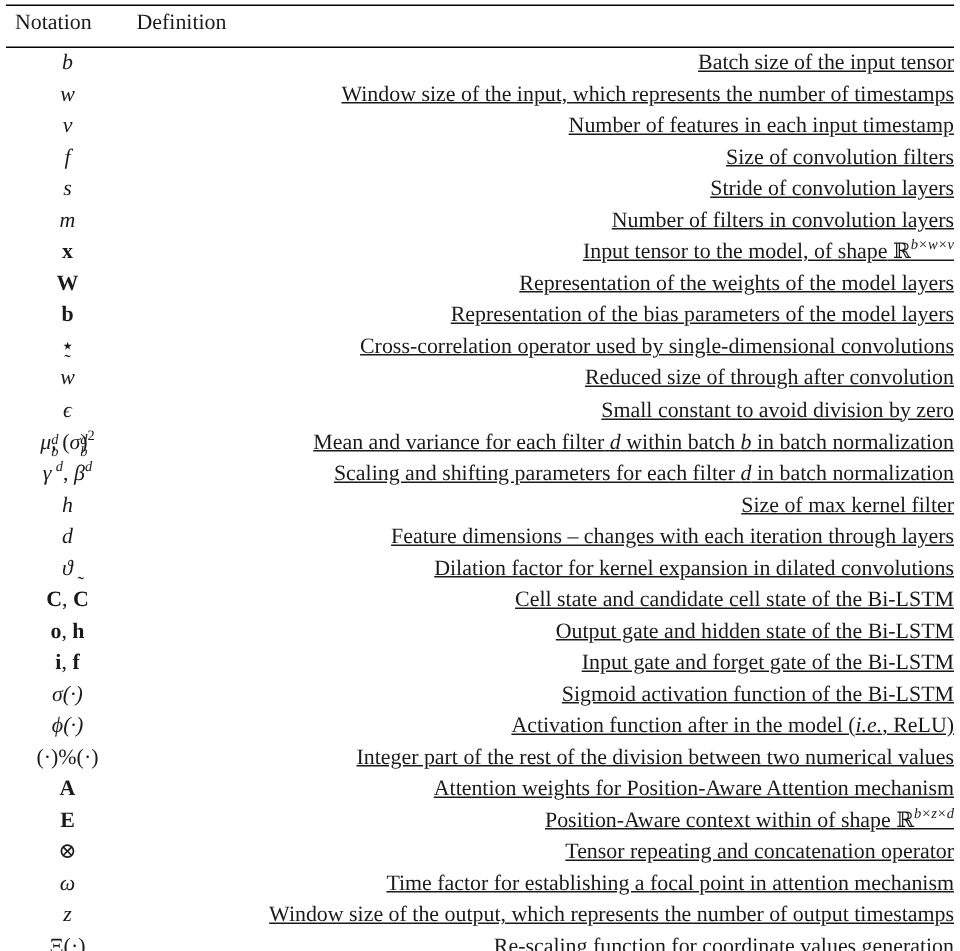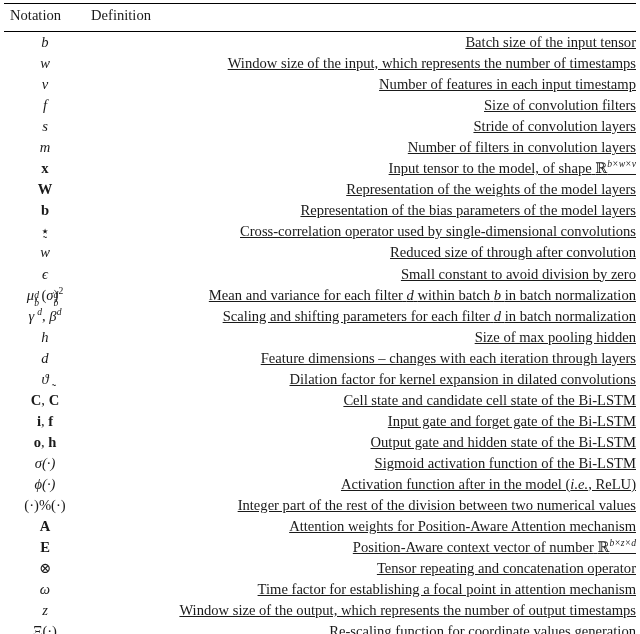--- a/index.html
+++ b/index.html
@@ -205,49 +205,49 @@
         <td class="definition"><span>Mean and variance for each filter</span> <span class="it">d</span> <span>within batch</span> <span class="it">b</span> <span>in batch normalization</span></td>
       </tr>
 
       <tr>
         <td class="notation"><span><span class="it">γ</span> <sup>d</sup><span class="up">,</span>&nbsp;<span class="it">β</span><sup>d</sup></span></td>
         <td class="definition"><span>Scaling and shifting parameters for each filter</span> <span class="it">d</span> <span>in batch normalization</span></td>
       </tr>
 
       <tr>
         <td class="notation"><span class="it">h</span></td>
-        <td class="definition">Size of max pooling hidden</td>
+        <td class="definition">Size of max kernel filter</td>
       </tr>
 
       <tr>
         <td class="notation"><span class="it">d</span></td>
         <td class="definition">Feature dimensions – changes with each iteration through layers</td>
       </tr>
 
       <tr>
         <td class="notation"><span class="it">ϑ</span></td>
         <td class="definition">Dilation factor for kernel expansion in dilated convolutions</td>
       </tr>
 
       <tr>
         <td class="notation"><span class="bold">C</span><span class="up">,</span>&nbsp;<span class="tilde-wrap"><span class="tl">˜</span><span class="bold">C</span></span></td>
         <td class="definition">Cell state and candidate cell state of the Bi-LSTM</td>
       </tr>
 
       <tr>
+        <td class="notation"><span class="bold">o</span><span class="up">,</span>&nbsp;<span class="bold">h</span></td>
+        <td class="definition">Output gate and hidden state of the Bi-LSTM</td>
+      </tr>
+
+      <tr>
         <td class="notation"><span class="bold">i</span><span class="up">,</span>&nbsp;<span class="bold">f</span></td>
         <td class="definition">Input gate and forget gate of the Bi-LSTM</td>
       </tr>
 
       <tr>
-        <td class="notation"><span class="bold">o</span><span class="up">,</span>&nbsp;<span class="bold">h</span></td>
-        <td class="definition">Output gate and hidden state of the Bi-LSTM</td>
-      </tr>
-
-      <tr>
         <td class="notation"><span class="it">σ(·)</span></td>
         <td class="definition">Sigmoid activation function of the Bi-LSTM</td>
       </tr>
 
       <tr>
         <td class="notation"><span class="it">ϕ(·)</span></td>
         <td class="definition"><span>Activation function after in the model (</span><span class="it">i.e.</span><span>, ReLU)</span></td>
       </tr>
 
       <tr>
@@ -255,21 +255,21 @@
         <td class="definition">Integer part of the rest of the division between two numerical values</td>
       </tr>
 
       <tr>
         <td class="notation"><span class="bold">A</span></td>
         <td class="definition">Attention weights for Position-Aware Attention mechanism</td>
       </tr>
 
       <tr>
         <td class="notation"><span class="bold">E</span></td>
-        <td class="definition"><span>Position-Aware context vector of number</span> <span class="shape"><span class="bb">ℝ</span><sup>b×z×d</sup></span></td>
+        <td class="definition"><span>Position-Aware context within of shape</span> <span class="shape"><span class="bb">ℝ</span><sup>b×z×d</sup></span></td>
       </tr>
 
       <tr>
         <td class="notation"><span class="up">⊗</span></td>
         <td class="definition">Tensor repeating and concatenation operator</td>
       </tr>
 
       <tr>
         <td class="notation"><span class="it">ω</span></td>
         <td class="definition">Time factor for establishing a focal point in attention mechanism</td>

